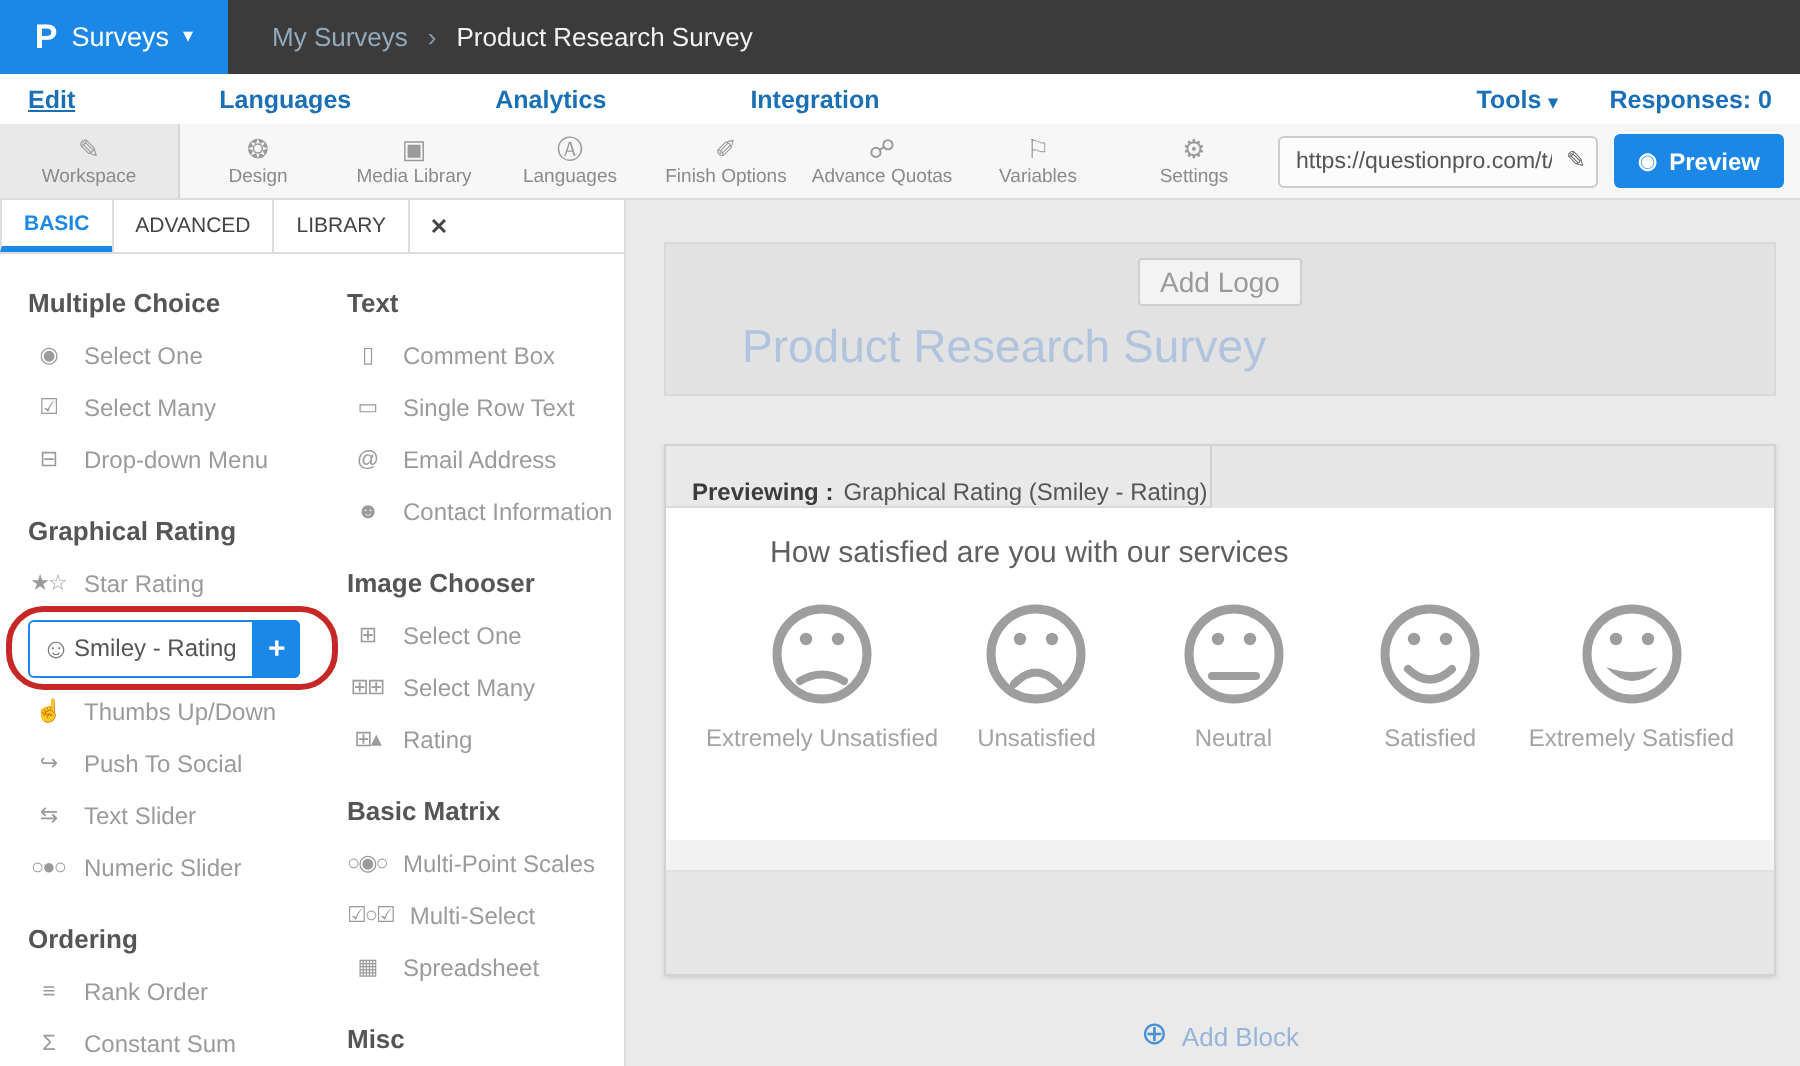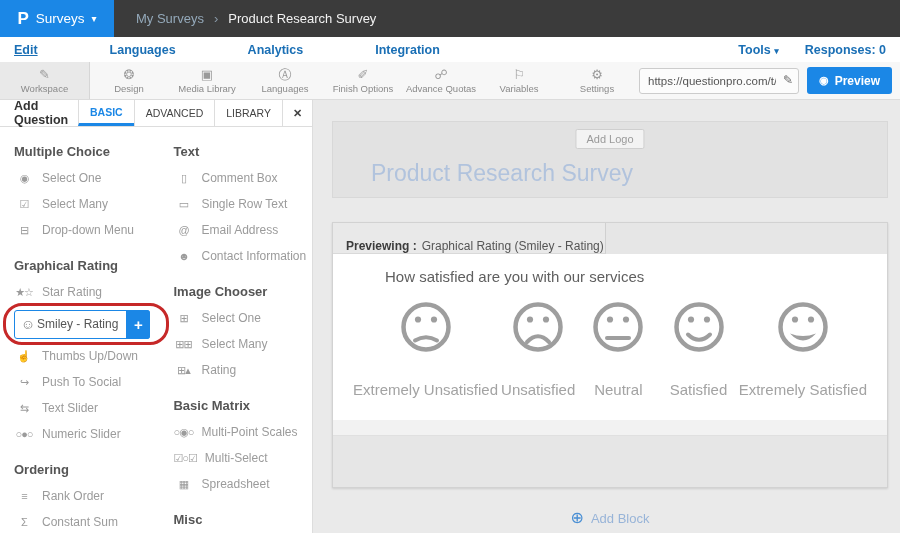--- a/index.html
+++ b/index.html
@@ -101,35 +101,35 @@
               border-radius:0 3px 3px 0; cursor:pointer; }
   .red-ring { position:absolute; left:-11px; top:-4px; right:-10px; bottom:-4px;
               border:3px solid #c62828; border-radius:19px; pointer-events:none; }
 
   
   .canvas { position:absolute; top:100px; left:313px; width:587px; height:433px; background:#eaeaea; }
   .header-card { position:absolute; left:19px; top:21px; width:556px; height:77px;
                  background:#e2e2e2; border:1px solid #d8d8d8; }
   .add-logo-btn { position:absolute; left:50%; transform:translateX(-50%); top:7px;
                   background:#f3f3f3; border:1px solid #cfcfcf; border-radius:2px;
-                  font-size:11px; color:#9a9a9a; padding:3px 10px; cursor:pointer; }
+                  font-size:14px; color:#9a9a9a; padding:3px 10px; cursor:pointer; }
   .survey-title { position:absolute; left:38px; top:38px; font-size:23px; color:#b1c3dd; cursor:text; }
   .question-block { position:absolute; left:19px; top:122px; width:556px; height:266px;
                     background:#e6e6e6; border:1px solid #d2d2d2;
                     box-shadow:0 1px 2px rgba(0,0,0,0.12); }
   .preview-tab { position:absolute; left:0; top:0; width:273px; height:31px; background:#e9e9e9;
                  border-right:1px solid #d0d0d0; border-bottom:1px solid #d9d9d9;
                  display:flex; align-items:flex-end; padding-left:13px; gap:5px; z-index:2; }
   .preview-strong { font-size:12px; font-weight:700; color:#3c3c3c; }
   .preview-value { font-size:12px; color:#555; }
   .question-area { position:absolute; left:0; top:31px; width:554px; height:166px; background:#fff; }
   .question-text { padding:14px 0 0 52px; font-size:15px; color:#5f5f5f; cursor:text; }
   .smiley-row { display:flex; padding:14px 20px 0 20px; }
   .smiley-cell { flex:1; display:flex; flex-direction:column; align-items:center; cursor:pointer; }
-  .smiley-label { margin-top:26px; font-size:15px; color:#a3a3a3; white-space:nowrap; }
+  .smiley-label { margin-top:7px; font-size:12px; color:#a3a3a3; white-space:nowrap; }
   .light-strip { position:absolute; left:0; top:197px; width:554px; height:16px; background:#f2f2f2;
                  border-bottom:1px solid #e0e0e0; }
   .add-block { position:absolute; left:0; top:404px; width:594px; height:28px;
                display:flex; align-items:center; justify-content:center; gap:7px; cursor:pointer; }
   .add-block-icon { color:#4a8fd4; font-size:16px; line-height:1; }
   .add-block-label { color:#98b4d8; font-size:13px; }
 </style>
 </head>
 <body>
 
@@ -204,21 +204,20 @@
       </div>
       <button class="preview-btn">
         <span class="eye-glyph">◉</span>
         <span>Preview</span>
       </button>
     </div>
   </div>
 
   <aside class="sidebar">
     <div class="sb-header">
-      <span class="sb-title">Add Question</span>
       <span class="sb-tab active">BASIC</span>
       <span class="sb-tab">ADVANCED</span>
       <span class="sb-tab">LIBRARY</span>
       <span class="sb-close">
         <span>✕</span>
       </span>
     </div>
     <div class="sb-cols" id="sidebar-cols">
         <div class="sb-col">
           <div class="sb-section">

